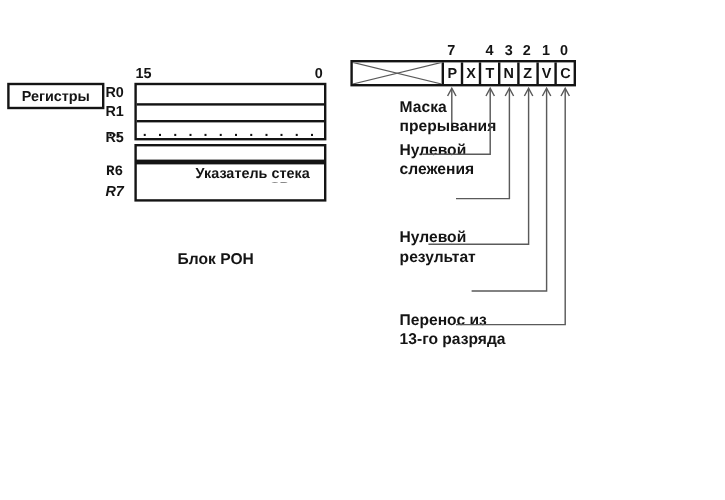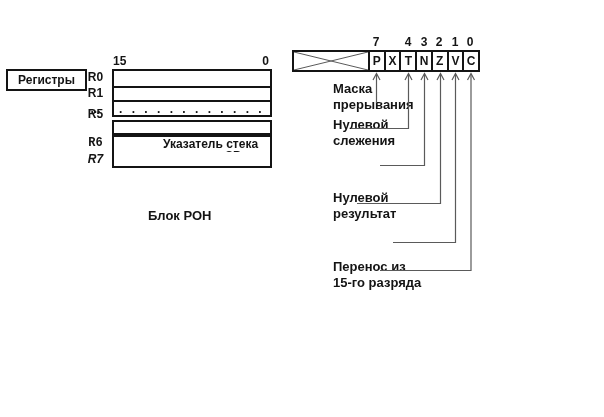--- a/index.html
+++ b/index.html
@@ -146,21 +146,21 @@
     <div class="psw-cell">C</div>
   </div>
 
   <div class="psw-label pl-0">Маска
 прерывания</div>
   <div class="psw-label pl-1">Нулевой
 слежения</div>
   <div class="psw-label pl-3">Нулевой
 результат</div>
   <div class="psw-label pl-5">Перенос из
-15-го разряда</div>
+13-го разряда</div>
 
   <svg class="overlay" viewBox="0 0 604 417" fill="none" stroke="#5a5a5a" stroke-width="1.2">
 
     <path d="M376.5 103 L376.5 74"></path>
     <polyline points="373,80 376.5,73.5 380,80"></polyline>
 
     <path d="M352 128.5 L408.5 128.5 L408.5 74"></path>
     <polyline points="405,80 408.5,73.5 412,80"></polyline>
 
     <path d="M380 165.5 L424.5 165.5 L424.5 74"></path>

